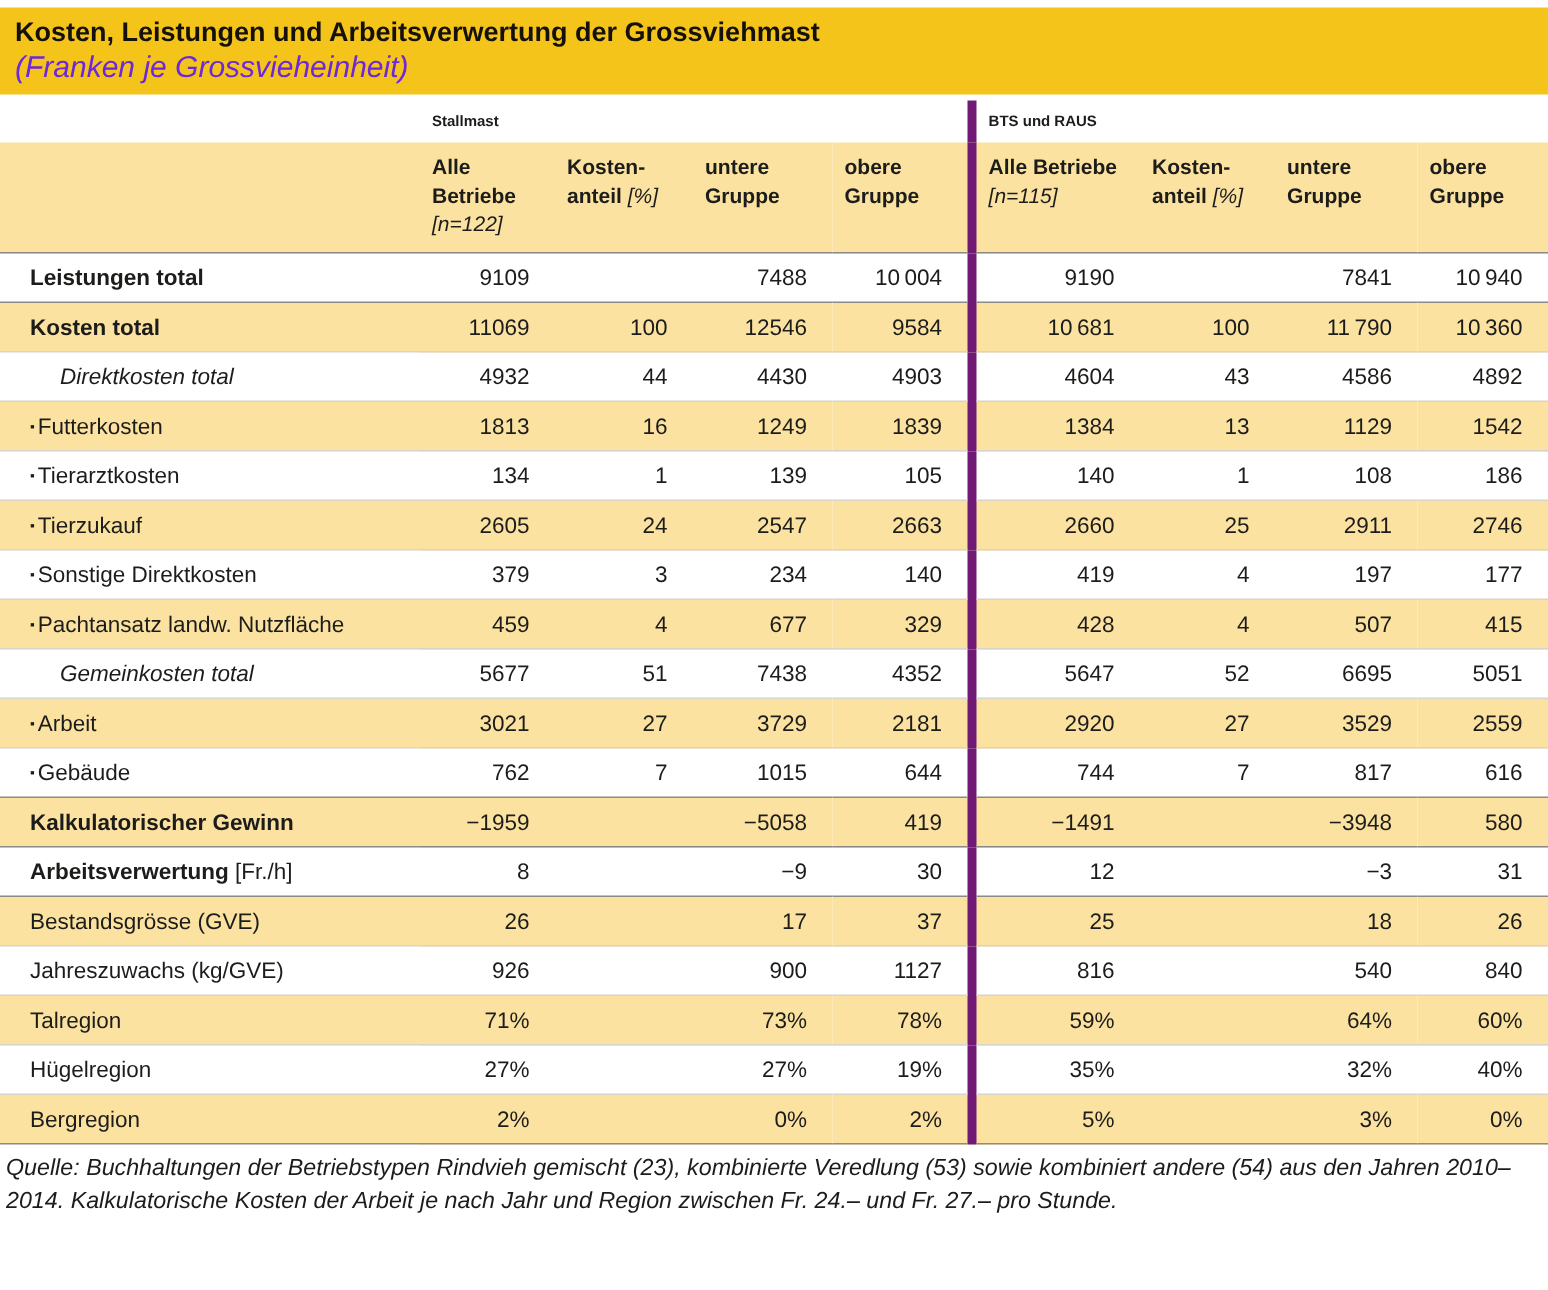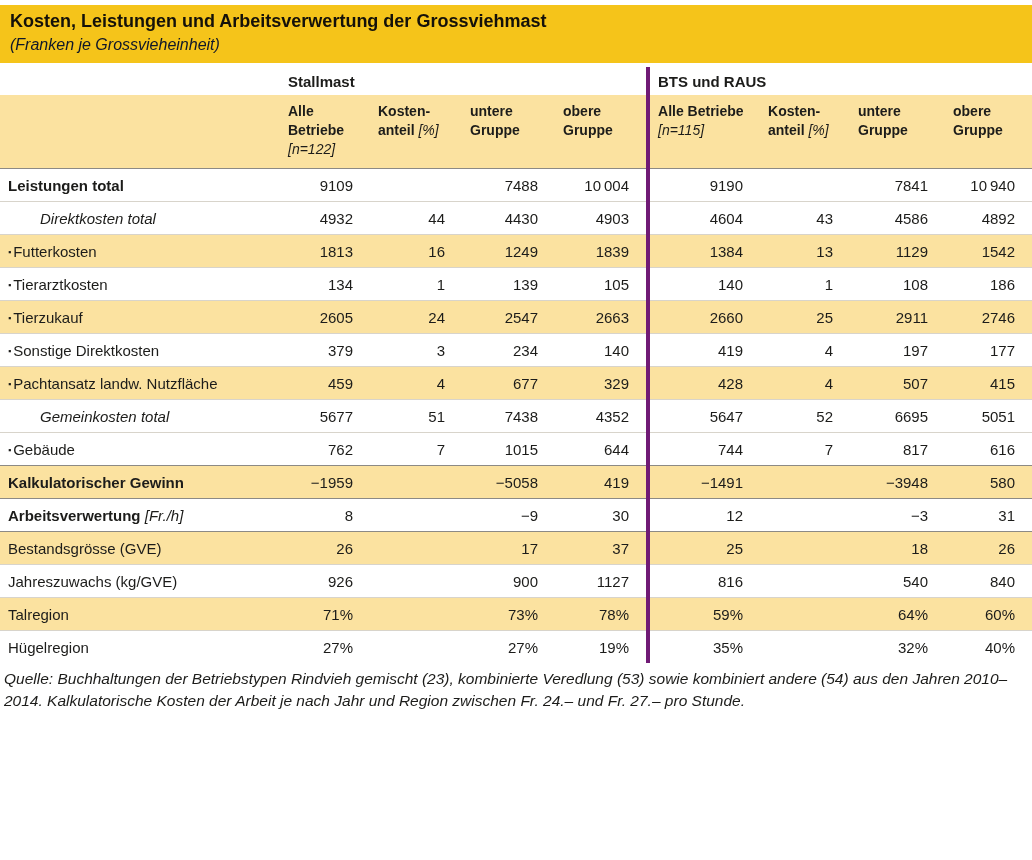--- a/index.html
+++ b/index.html
@@ -4,47 +4,47 @@
 <style>
   html,body{margin:0;padding:0;background:#fff;}
   .page{
     width:1032px;height:860px;position:relative;box-sizing:border-box;
     font-family:"Liberation Sans",sans-serif;color:#1c1c1a;background:#fff;
     padding-top:5px;
   }
   
   .masthead{background:var(--gold);padding:4px 10px 7px 10px;}
   .masthead h1{margin:0;font-size:18px;line-height:25px;font-weight:bold;color:#14110a;}
-  .masthead .sub{margin:0;font-size:16px;line-height:22px;font-style:italic;color:#0f172a;}
+  .masthead .sub{margin:0;font-size:20px;line-height:22px;font-style:italic;color:#6d28d9;}
   
   table{border-collapse:collapse;table-layout:fixed;width:1032px;margin-top:4px;}
   col.c-label{width:280px;}
   col.c1{width:90px;}col.c2{width:92px;}col.c3{width:93px;}col.c4{width:93px;}
   col.c5{width:112px;}col.c6{width:90px;}col.c7{width:95px;}col.c8{width:87px;}
   th,td{padding:0;vertical-align:middle;font-weight:normal;text-align:left;}
   
-  tr.group-row th{height:28px;font-size:15px;font-weight:bold;padding-left:8px;background:#fff;margin-left:28px;}
+  tr.group-row th{height:28px;font-size:10px;font-weight:bold;padding-left:8px;background:#fff;margin-left:28px;}
   
   tr.colhead-row th{
     background:var(--cream);height:66px;vertical-align:top;
     padding:7px 4px 0 8px;font-size:14px;line-height:19px;font-weight:bold;
   }
   tr.colhead-row th .note{font-style:italic;font-weight:normal;}
   
   tbody td{height:32px;font-size:15px;border-top:1px solid var(--ruleLight);}
   tbody tr.cream td{background:var(--cream);}
   tbody tr.rt-dark td{border-top:1px solid var(--ruleDark);}
   tbody tr.rb-dark td{border-bottom:1px solid var(--ruleDark);}
-  td.lbl{padding-left:8px;white-space:nowrap;overflow:hidden;}
+  td.lbl{padding-left:20px;white-space:nowrap;overflow:hidden;}
   td.lbl.bold{font-weight:bold;}
   td.lbl.italic{font-style:italic;padding-left:40px;}
   td.lbl .bullet{font-size:9px;position:relative;top:-2px;margin-right:2px;}
-  td.lbl .unit{font-weight:normal;font-style:italic;}
+  td.lbl .unit{font-weight:normal;}
   td.num{text-align:right;padding-right:17px;font-size:15px;}
-  .grp2{border-left:4px solid #701a75;}
+  .grp2{border-left:6px solid #701a75;}
   
   .footer{padding:5px 4px 0 4px;}
   .footer p{margin:0;font-style:italic;font-size:15.5px;line-height:22px;color:#1c1c1a;}
 </style>
 </head>
 <body>
 
 <div class="page" style="--gold: #F5C41A; --cream: #FBE2A0; --ruleLight: #D8D4CB; --ruleDark: #8C8A85;">
 
   <div class="masthead">
@@ -87,20 +87,31 @@
           <td class="lbl bold"><span>Leistungen total</span></td>
           <td class="num">9109</td>
           <td class="num"></td>
           <td class="num">7488</td>
           <td class="num">10 004</td>
           <td class="num grp2">9190</td>
           <td class="num"></td>
           <td class="num">7841</td>
           <td class="num">10 940</td>
         </tr>
+        <tr class="cream rt-dark ">
+          <td class="lbl bold"><span>Kosten total</span></td>
+          <td class="num">11069</td>
+          <td class="num">100</td>
+          <td class="num">12546</td>
+          <td class="num">9584</td>
+          <td class="num grp2">10 681</td>
+          <td class="num">100</td>
+          <td class="num">11 790</td>
+          <td class="num">10 360</td>
+        </tr>
         <tr class="">
           <td class="lbl italic"><span>Direktkosten total</span></td>
           <td class="num">4932</td>
           <td class="num">44</td>
           <td class="num">4430</td>
           <td class="num">4903</td>
           <td class="num grp2">4604</td>
           <td class="num">43</td>
           <td class="num">4586</td>
           <td class="num">4892</td>
@@ -164,20 +175,31 @@
           <td class="lbl italic"><span>Gemeinkosten total</span></td>
           <td class="num">5677</td>
           <td class="num">51</td>
           <td class="num">7438</td>
           <td class="num">4352</td>
           <td class="num grp2">5647</td>
           <td class="num">52</td>
           <td class="num">6695</td>
           <td class="num">5051</td>
         </tr>
+        <tr class="cream ">
+          <td class="lbl bullet"><span class="bullet">▪</span><span>Arbeit</span></td>
+          <td class="num">3021</td>
+          <td class="num">27</td>
+          <td class="num">3729</td>
+          <td class="num">2181</td>
+          <td class="num grp2">2920</td>
+          <td class="num">27</td>
+          <td class="num">3529</td>
+          <td class="num">2559</td>
+        </tr>
         <tr class="">
           <td class="lbl bullet"><span class="bullet">▪</span><span>Gebäude</span></td>
           <td class="num">762</td>
           <td class="num">7</td>
           <td class="num">1015</td>
           <td class="num">644</td>
           <td class="num grp2">744</td>
           <td class="num">7</td>
           <td class="num">817</td>
           <td class="num">616</td>
@@ -241,20 +263,31 @@
           <td class="lbl plain"><span>Hügelregion</span></td>
           <td class="num">27%</td>
           <td class="num"></td>
           <td class="num">27%</td>
           <td class="num">19%</td>
           <td class="num grp2">35%</td>
           <td class="num"></td>
           <td class="num">32%</td>
           <td class="num">40%</td>
         </tr>
+        <tr class="cream rb-dark">
+          <td class="lbl plain"><span>Bergregion</span></td>
+          <td class="num">2%</td>
+          <td class="num"></td>
+          <td class="num">0%</td>
+          <td class="num">2%</td>
+          <td class="num grp2">5%</td>
+          <td class="num"></td>
+          <td class="num">3%</td>
+          <td class="num">0%</td>
+        </tr>
       </tbody>
   </table>
 
   <div class="footer">
     <p>Quelle: Buchhaltungen der Betriebstypen Rindvieh gemischt (23), kombinierte Veredlung (53) sowie kombiniert andere (54) aus den Jahren 2010–2014. Kalkulatorische Kosten der Arbeit je nach Jahr und Region zwischen Fr. 24.– und Fr. 27.– pro Stunde.</p>
   </div>
 
 </div>
 
 </body></html>

